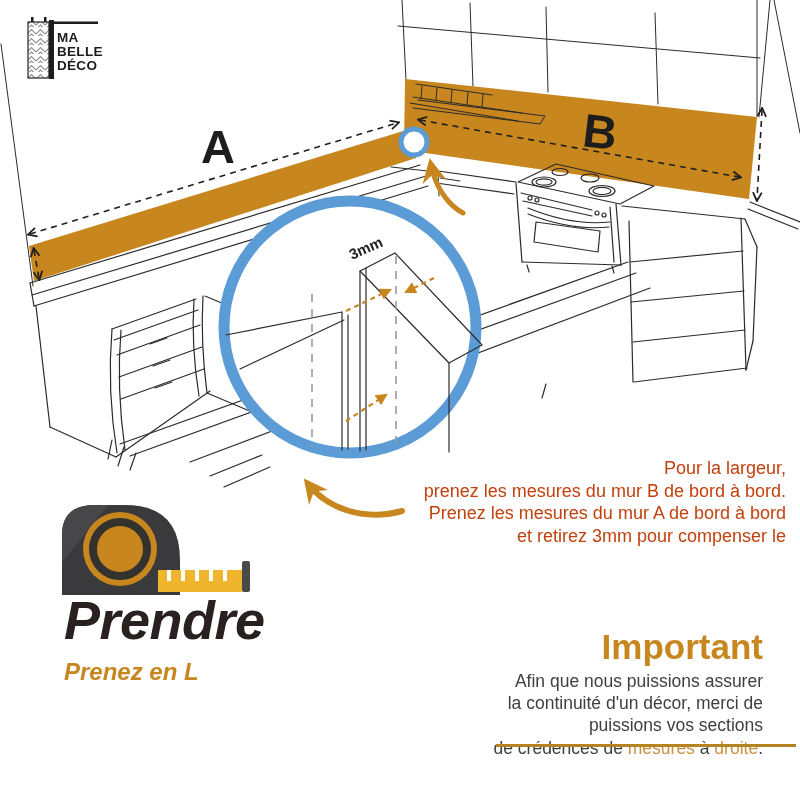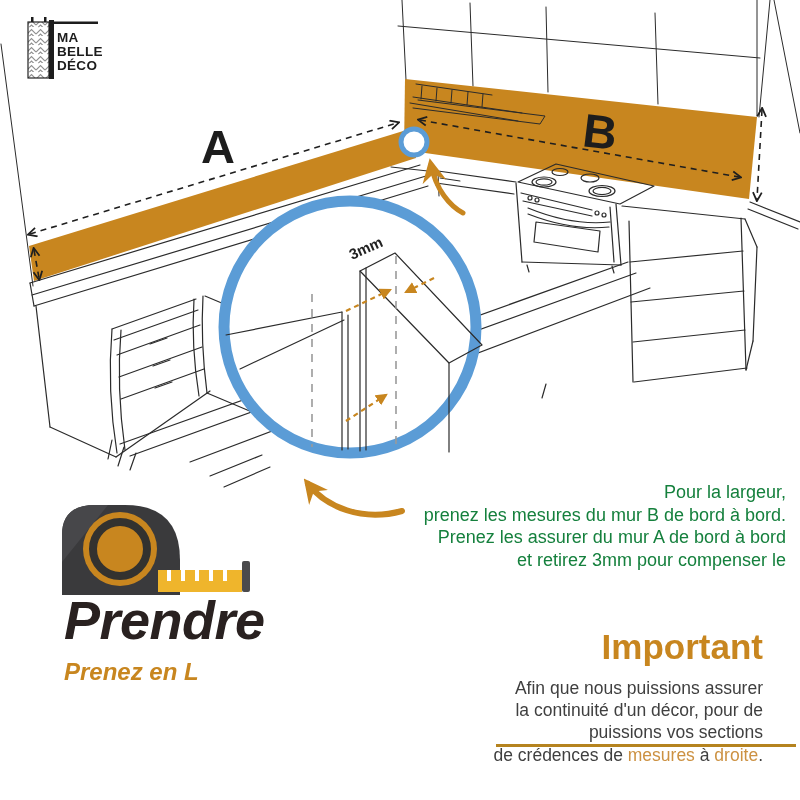--- a/index.html
+++ b/index.html
@@ -7,27 +7,27 @@
          font-family:"Liberation Sans",sans-serif;color:#3f3f3f;}
   .stage svg{position:absolute;left:0;top:0;}
   .sketch{stroke:#2b2b2b;stroke-width:1.2;fill:none;stroke-linecap:round;stroke-linejoin:round;}
   .thin{stroke-width:1;}
   .dashm{stroke:#1f1f1f;stroke-width:1.6;fill:none;stroke-dasharray:6 5;}
   .gdash{stroke:#9a9a9a;stroke-width:1.6;fill:none;stroke-dasharray:8 7;}
   .odash{stroke:#C8861F;stroke-width:2.2;fill:none;stroke-dasharray:5 4;}
   .curve{stroke:#C8861F;fill:none;stroke-linecap:round;}
   .biglabel{font-family:"Liberation Sans",sans-serif;font-weight:bold;font-size:47px;fill:#1d1d1d;}
   .note{position:absolute;top:457px;right:14px;width:430px;text-align:right;
-        font-size:18px;line-height:1.26;color:#15803d;margin-top:24px;}
+        font-size:18px;line-height:1.26;color:#c2410c;}
   .title-block{position:absolute;left:64px;top:594px;font-style:italic;}
   .title-line{font-size:54px;line-height:52px;font-weight:bold;color:#292120;letter-spacing:-0.5px;}
   .subtitle{margin-top:12px;font-size:24px;font-weight:bold;color:#C8861F;}
   .important-block{position:absolute;top:628px;right:37px;text-align:right;}
   .important-heading{font-size:35px;font-weight:bold;color:#C8861F;line-height:1.1;}
-  .important-body{margin-top:10px;font-size:17.5px;line-height:1.28;color:#3f3f3f;}
+  .important-body{margin-top:3px;font-size:17.5px;line-height:1.28;color:#3f3f3f;}
   .orange-word{color:#CC9142;}
   .divider{position:absolute;top:744px;right:4px;width:300px;height:3px;background:#b5831f;}
   .logo-text{font-family:"Liberation Sans",sans-serif;font-weight:bold;font-size:13.5px;fill:#1d1d1d;letter-spacing:0.3px;}
   .mm-label{font-family:"Liberation Sans",sans-serif;font-weight:bold;font-size:15px;fill:#222;}
 </style>
 </head>
 <body>
 
 <div class="stage">
 
@@ -219,34 +219,34 @@
     <rect x="195" y="570" width="4" height="11" fill="#ffffff"></rect>
     <rect x="209" y="570" width="4" height="11" fill="#ffffff"></rect>
     <rect x="223" y="570" width="4" height="11" fill="#ffffff"></rect>
     <rect x="242" y="561" width="8" height="31" rx="2" fill="#4a4a4c"></rect>
   </g>
 </svg>
 
   <div class="note">
     <div>Pour la largeur,</div>
     <div>prenez les mesures du mur B de bord à bord.</div>
-    <div>Prenez les assurer du mur A de bord à bord</div>
+    <div>Prenez les mesures du mur A de bord à bord</div>
     <div>et retirez 3mm pour compenser le</div>
   </div>
 
   <div class="title-block">
     <div class="title-line">Prendre</div>
     <div class="subtitle">Prenez en L</div>
   </div>
 
   <div class="important-block">
     <div class="important-heading">Important</div>
     <div class="important-body">
       <div>Afin que nous puissions assurer</div>
-      <div>la continuité d'un décor, pour de</div>
+      <div>la continuité d'un décor, merci de</div>
       <div>puissions vos sections</div>
       <div><span>de crédences de </span><span class="orange-word">mesures</span><span> à </span><span class="orange-word">droite</span><span>.</span></div>
     </div>
   </div>
 
   <div class="divider"></div>
 
 </div>
 
 </body></html>

